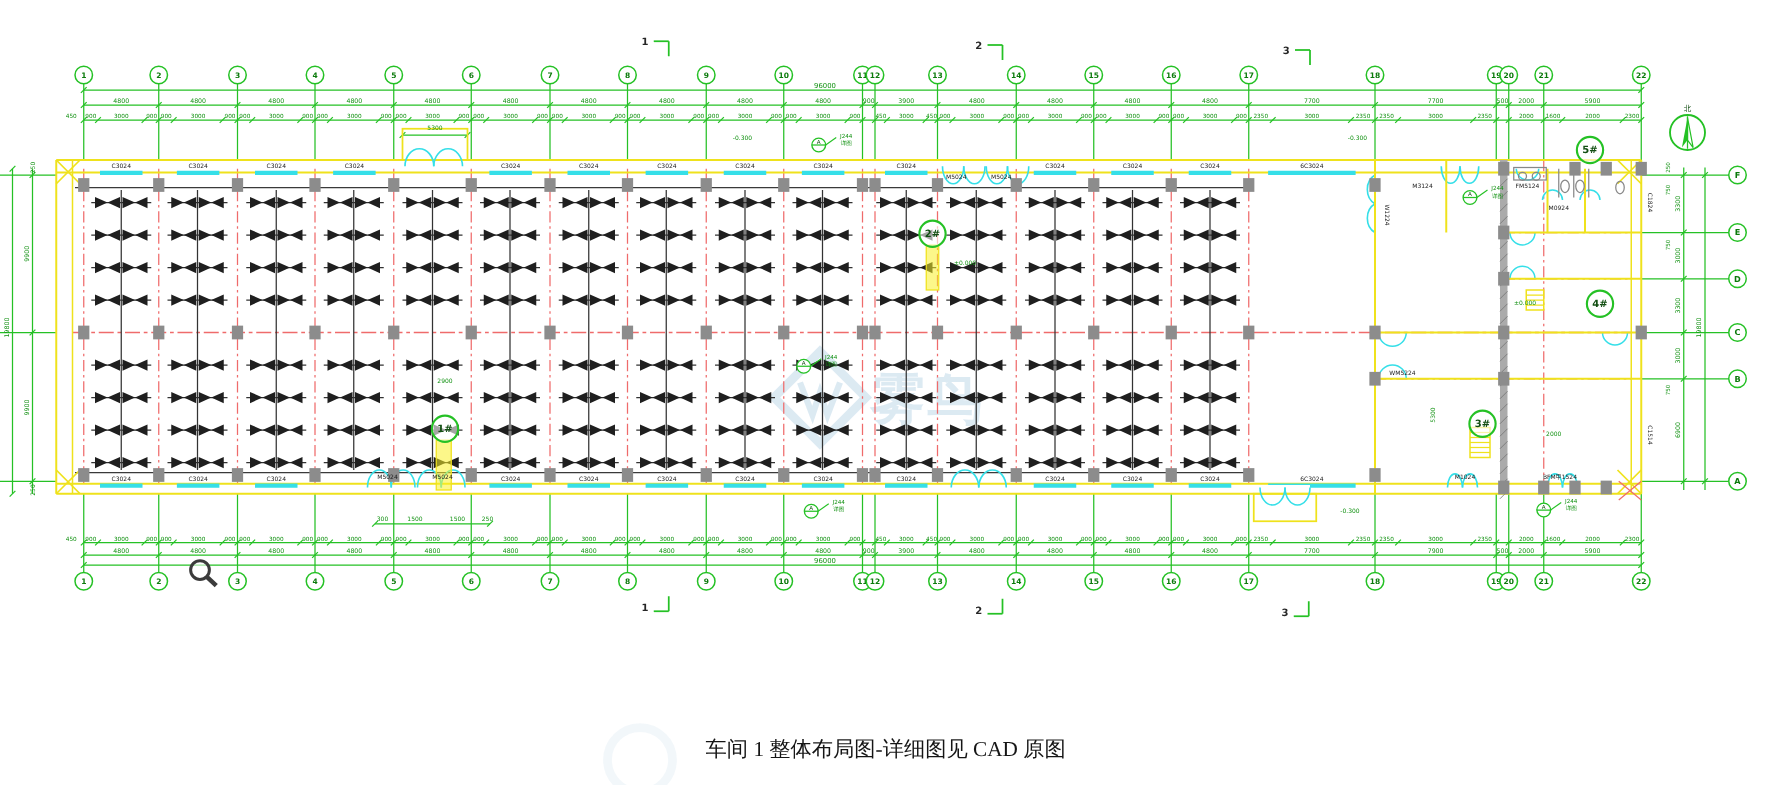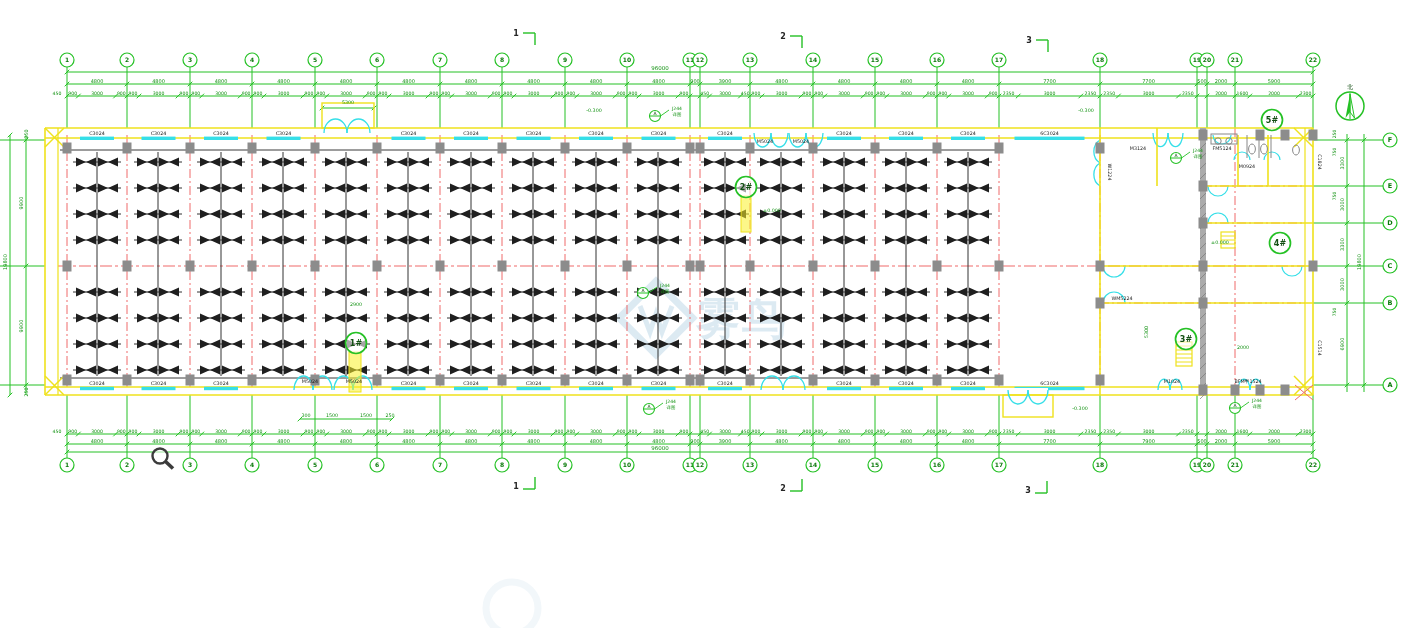--- a/index.html
+++ b/index.html
@@ -1301,13 +1301,14 @@
         <line x1="1350" y1="93" x2="1350" y2="119" stroke="#25c125" stroke-width="1"></line>
         <path d="M1350,94 L1345.5,118 L1350,112 Z" fill="#25c125"></path>
         <path d="M1350,94 L1354.5,118 L1350,112 Z" fill="none" stroke="#25c125" stroke-width="1"></path>
         <text x="1350" y="89" font-size="6" fill="#134f13" text-anchor="middle">北</text>
       </g>
       <g>
         <circle cx="160" cy="456" r="7.5" stroke="#3b3b3b" stroke-width="2.4" fill="rgba(255,255,255,0.55)"></circle>
         <line x1="165.5" y1="461.5" x2="173" y2="468.5" stroke="#3b3b3b" stroke-width="3.6"></line>
       </g>
     </svg>
+  <div id="caption">车间 1 整体布局图-详细图见 CAD 原图</div>
 </div>
 
 </body></html>

